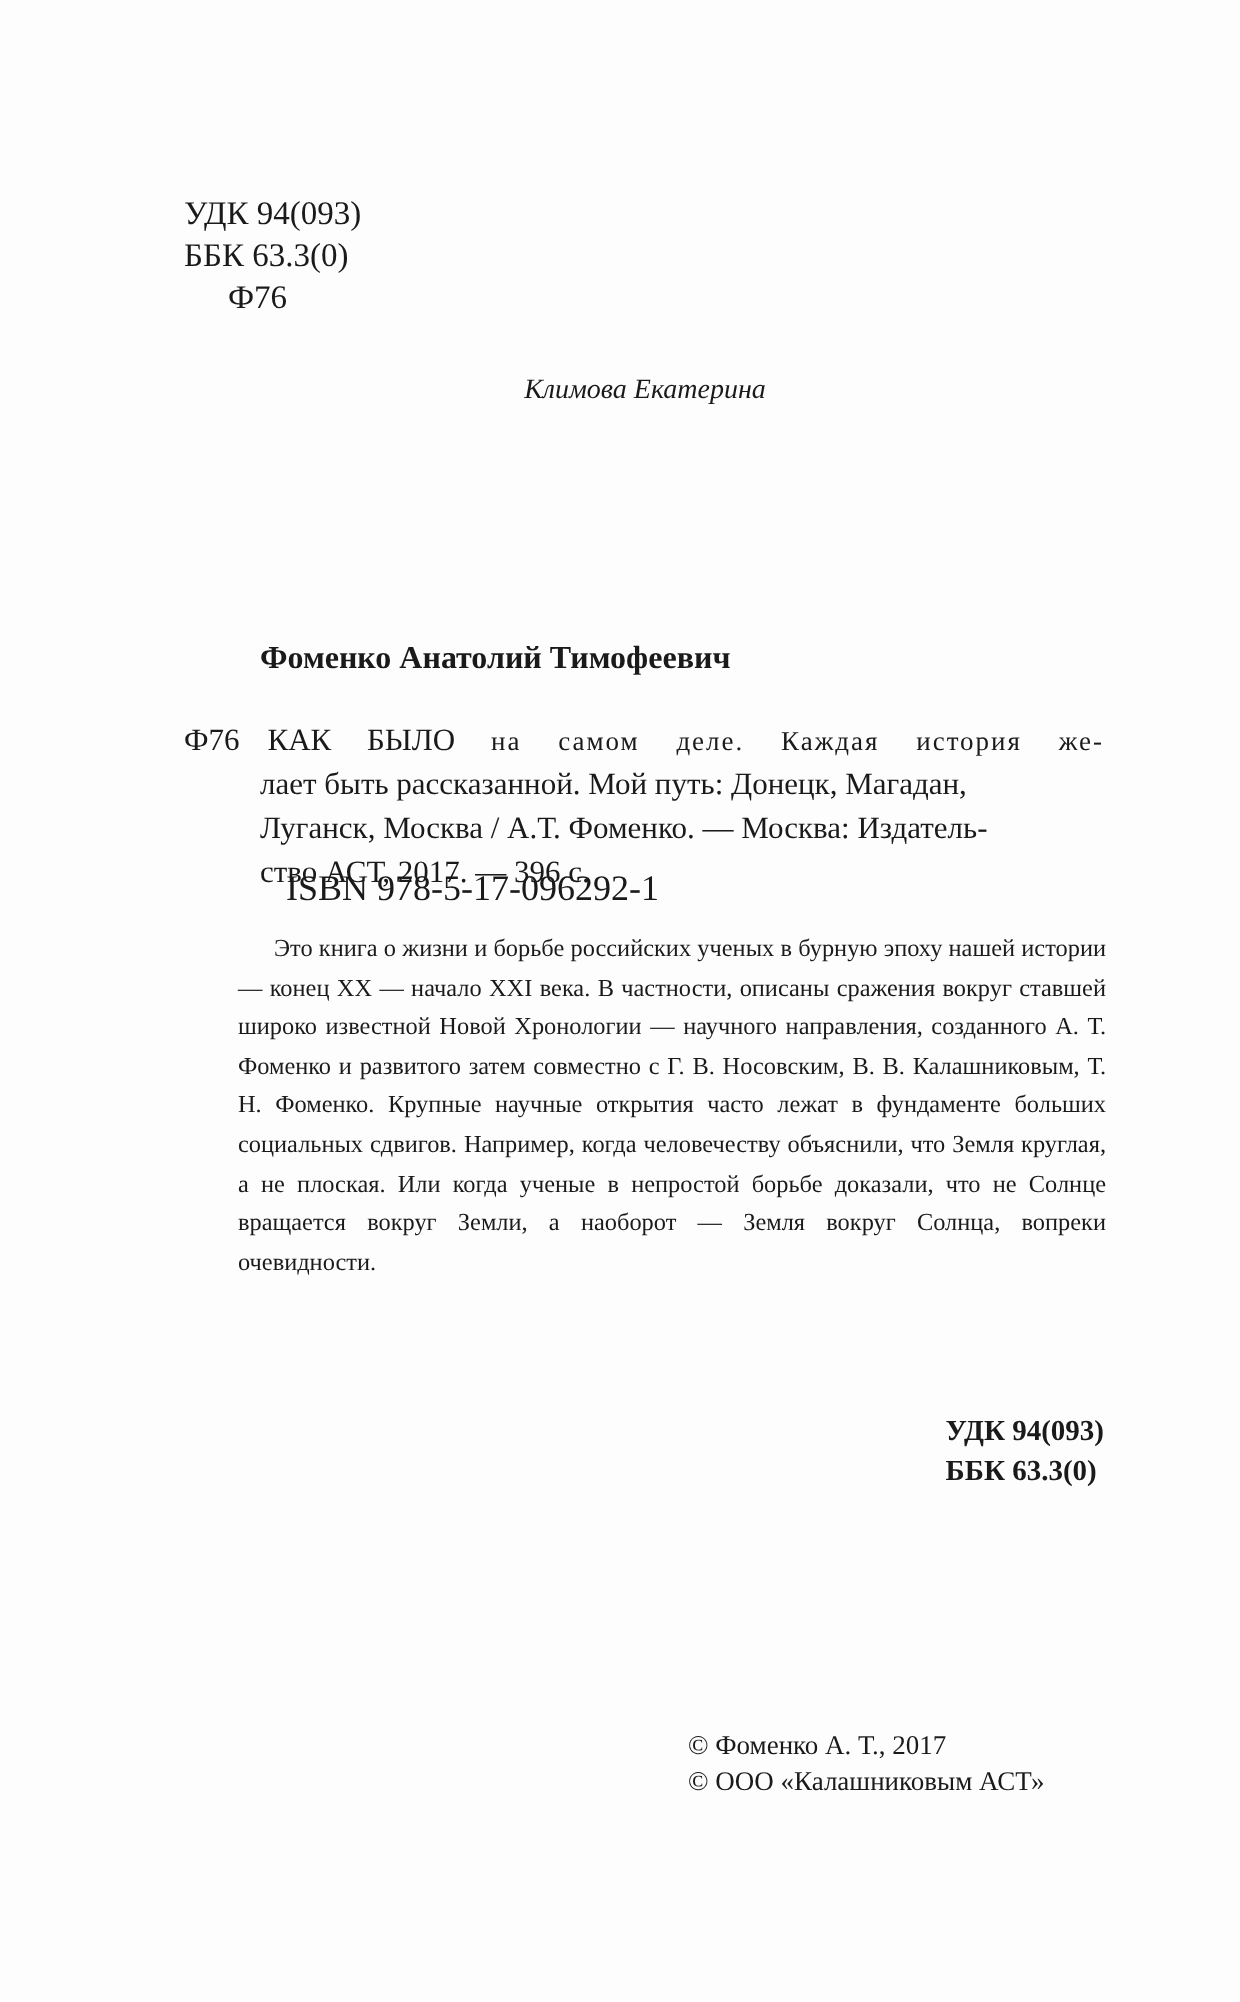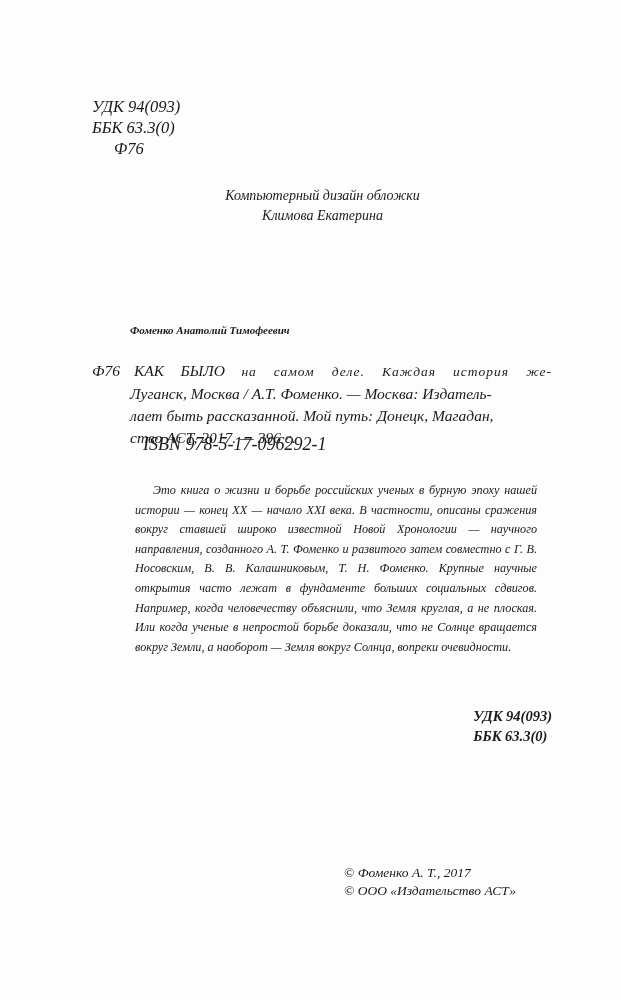--- a/index.html
+++ b/index.html
@@ -8,40 +8,40 @@
       background: #fdfdfd;
     }
     body {
       width: 620px;
       height: 1001px;
       position: relative;
       overflow: hidden;
       color: #1a1a1a;
       font-family: "Liberation Serif", "DejaVu Serif", serif;
     }
-    .abs { position: absolute; font-style: italic; }
+    .abs { position: absolute; }
     .codes-top {
       left: 92px; top: 96px;
       font-size: 16.5px;
       line-height: 21px;
     }
     .codes-top .c3 { padding-left: 22px; }
     .design {
       left: 0; width: 620px; top: 186px;
       text-align: center;
       font-style: italic;
       font-size: 14px;
       line-height: 20px;
       padding-left: 25px;
       box-sizing: border-box;
     }
     .author {
       left: 130px; top: 320px;
       font-weight: bold;
-      font-size: 11px;
+      font-size: 16px;
       line-height: 20px;
     }
     .biblio {
       left: 92px; top: 360px;
       width: 460px;
       font-size: 15.5px;
       line-height: 22px;
     }
     .biblio .first { display: block; text-align: justify; text-align-last: justify; }
     .biblio .cont { display: block; padding-left: 38px; text-align: justify; }
@@ -52,21 +52,21 @@
       font-size: 18px;
       line-height: 20px;
     }
     .annot {
       left: 119px; top: 465px;
       width: 434px;
       font-size: 12.2px;
       line-height: 19.6px;
       text-align: justify;
     }
-    .annot p { margin: 16px; text-indent: 18px; }
+    .annot p { margin: 0; text-indent: 18px; }
     .codes-bottom {
       right: 68px; top: 706px;
       font-weight: bold;
       font-size: 14.5px;
       line-height: 20px;
       text-align: left;
     }
     .copyright {
       left: 344px; top: 864px;
       font-size: 13.5px;
@@ -76,40 +76,39 @@
 </head>
 <body>
 
 <div class="abs codes-top">
   <div>УДК 94(093)</div>
   <div>ББК 63.3(0)</div>
   <div class="c3">Ф76</div>
 </div>
 
 <div class="abs design">
-  <div>Компьютерный дизайн обложки</div>
   <div>Климова Екатерина</div>
 </div>
 
 <div class="abs author">Фоменко Анатолий Тимофеевич</div>
 
 <div class="abs biblio">
   <span class="first"><span class="code">Ф76</span><span>КАК БЫЛО</span> <span class="sc">на самом деле. Каждая история же-</span></span>
+  <span class="cont">лает быть рассказанной. Мой путь: Донецк, Магадан,</span>
   <span class="cont">Луганск, Москва / А.Т. Фоменко. — Москва: Издатель-</span>
-  <span class="cont">лает быть рассказанной. Мой путь: Донецк, Магадан,</span>
   <span class="cont">ство АСТ, 2017. — 396 с.</span>
 </div>
 
 <div class="abs isbn">ISBN 978-5-17-096292-1</div>
 
 <div class="abs annot">
   <p>Это книга о жизни и борьбе российских ученых в бурную эпоху нашей истории — конец XX — начало XXI века. В частности, описаны сражения вокруг ставшей широко известной Новой Хронологии — научного направления, созданного А. Т. Фоменко и развитого затем совместно с Г. В. Носовским, В. В. Калашниковым, Т. Н. Фоменко. Крупные научные открытия часто лежат в фундаменте больших социальных сдвигов. Например, когда человечеству объяснили, что Земля круглая, а не плоская. Или когда ученые в непростой борьбе доказали, что не Солнце вращается вокруг Земли, а наоборот — Земля вокруг Солнца, вопреки очевидности.</p>
 </div>
 
 <div class="abs codes-bottom">
   <div>УДК 94(093)</div>
   <div>ББК 63.3(0)</div>
 </div>
 
 <div class="abs copyright">
   <div>© Фоменко А. Т.,  2017</div>
-  <div>© ООО «Издательство АСТ»</div>
+  <div>© ООО «Калашниковым АСТ»</div>
 </div>
 
 </body></html>

